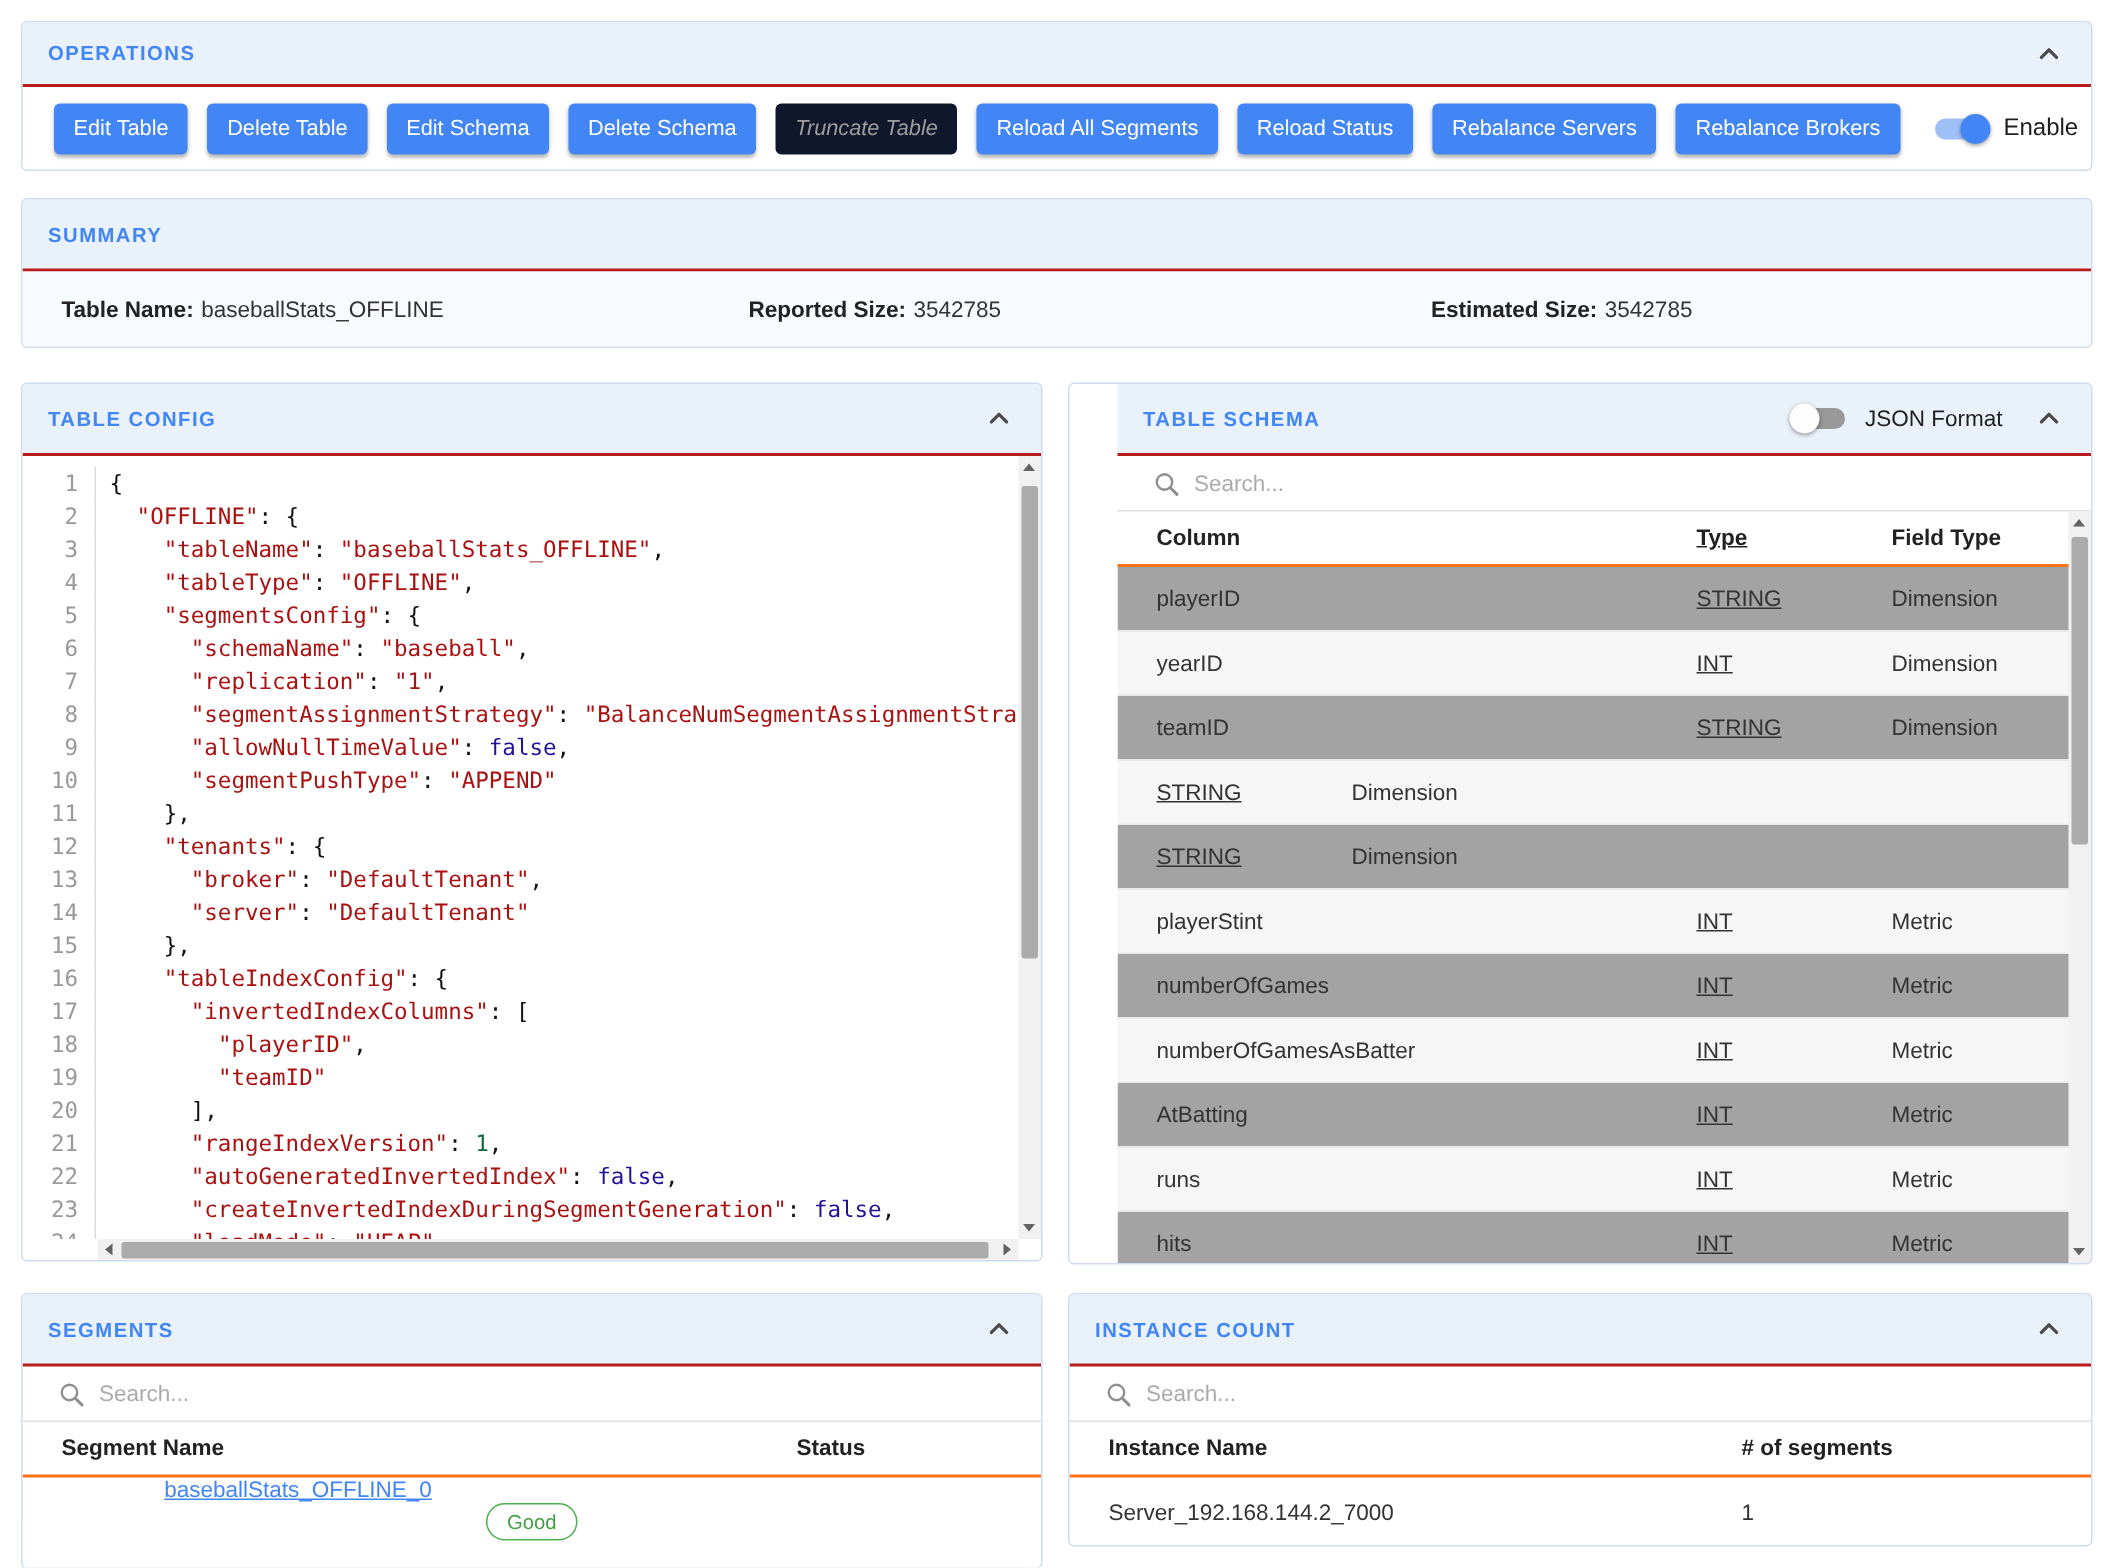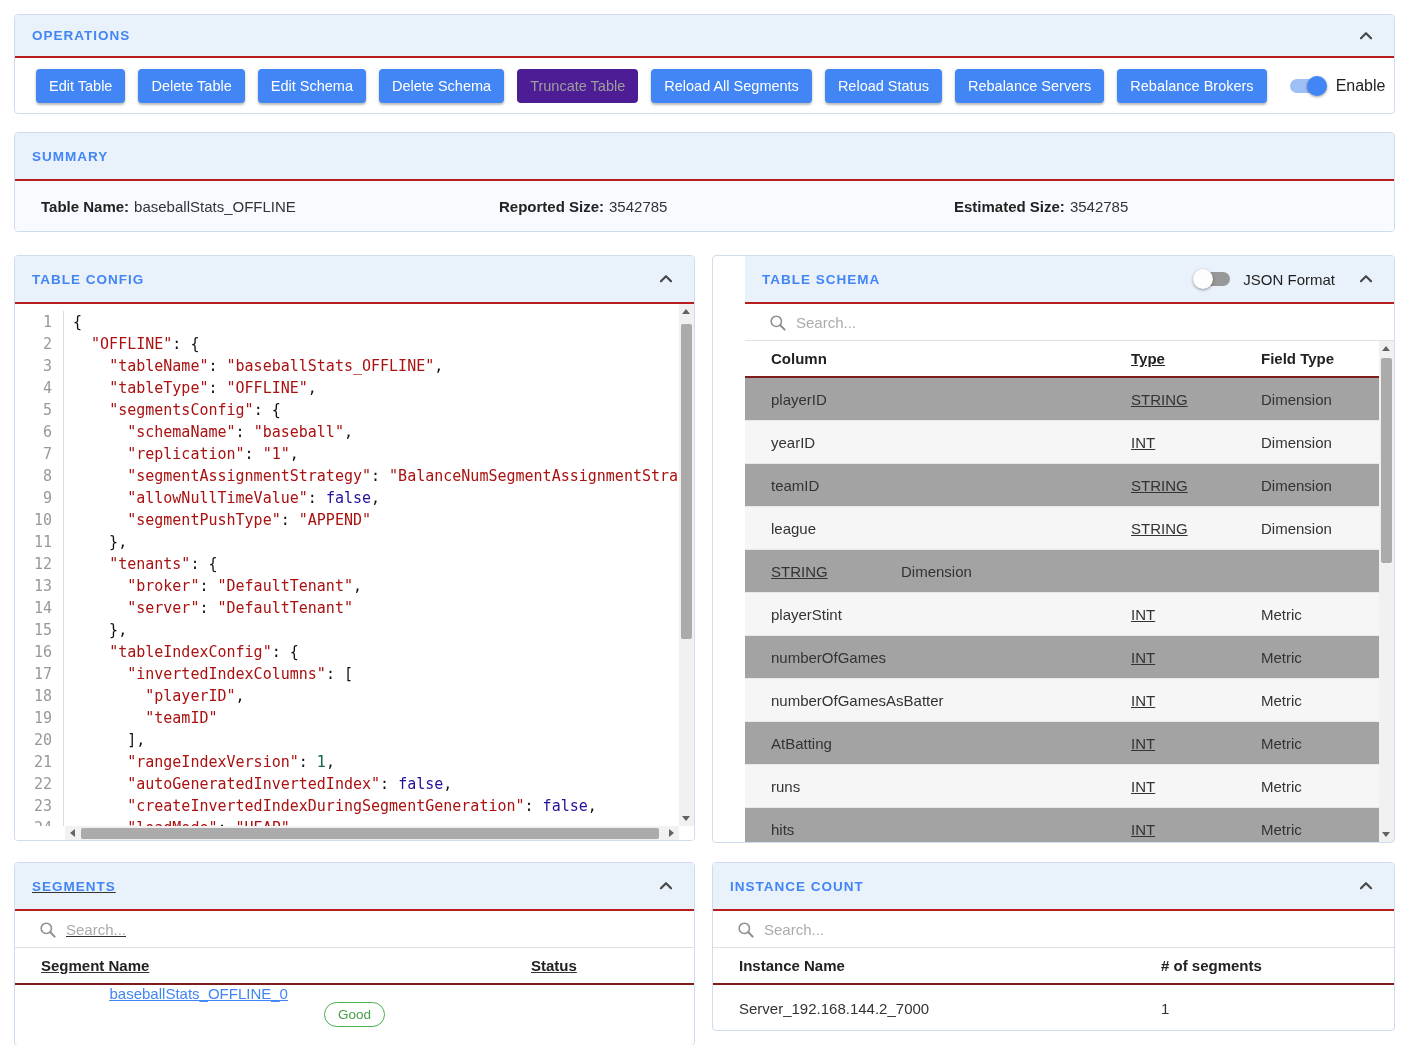--- a/index.html
+++ b/index.html
@@ -16,21 +16,21 @@
   .chev { display: inline-flex; align-items: center; cursor: pointer; }
 
   
   .ops-panel { height: 100px; margin-bottom: 18px; }
   .ops-panel .panel-header { height: 43px; }
   .ops-body { height: 55px; display: flex; align-items: center; padding: 0 8px; }
   .ops-buttons { display: flex; align-items: center; }
   .op-btn { background: #4285f4; color: #fff; border: none; border-radius: 4px; height: 34px;
     padding: 0 13px; font-size: 14.5px; font-family: inherit; margin-left: 13px; cursor: pointer;
     box-shadow: 0 2px 2px rgba(0,0,0,.2), 0 1px 4px rgba(0,0,0,.12); white-space: nowrap; }
-  .op-btn.disabled { background: #4c1d95; color: #9e9e9e; box-shadow: none; cursor: default; }
+  .op-btn.disabled { background: #0f172a; color: #9e9e9e; box-shadow: none; cursor: default; font-style: italic; }
 
   
   .switch { position: relative; width: 36px; height: 20px; display: inline-block; flex: none; cursor: pointer; }
   .switch .track { position: absolute; left: 1px; top: 3px; width: 34px; height: 14px; border-radius: 7px; }
   .switch .knob { position: absolute; top: 0; width: 20px; height: 20px; border-radius: 50%;
     box-shadow: 0 1px 3px rgba(0,0,0,.4); }
   .switch.on .track { background: #9fc0f7; }
   .switch.on .knob { background: #4285f4; right: -2px; }
   .switch.off .track { background: #989898; }
   .switch.off .knob { background: #fdfdfd; left: -2px; }
@@ -81,30 +81,30 @@
   .schema-vscroll .thumb { left: 2px; right: 2px; top: 17px; height: 205px; }
 
   
   .search-row { height: 37px; display: flex; align-items: center; padding-left: 23px;
     border-bottom: 1px solid #e0e0e0; }
   .search-row svg { margin-right: 9px; flex: none; }
   .search-input { border: none; outline: none; flex: 1; font-size: 15px; font-family: inherit; color: #333; background: transparent; }
   .search-input::placeholder { color: #ababab; }
 
   .thead { display: flex; align-items: center; height: 37px; padding: 0 26px;
-    font-weight: bold; font-size: 15px; color: #222; border-bottom: 2px solid #7f1d1d; }
+    font-weight: bold; font-size: 15px; color: #222; border-bottom: 2px solid #f97316; }
   .trow { display: flex; align-items: center; height: 43px; padding: 0 26px;
     font-size: 15px; border-bottom: 1px solid #e8e8e8; background: #a3a3a3; }
   .trow:nth-child(even) { background: #f6f6f6; }
   .schema-body { height: 466px; overflow: hidden; }
   .sc1 { width: 360px; } .sc2 { width: 130px; text-decoration: underline; } .sc3 { flex: 1; }
 
   
   .grid-bottom { display: flex; align-items: flex-start; }
-  .segments-panel { width: 681px; height: 184px; margin-right: 17px; flex: none; text-decoration: underline; }
+  .segments-panel { width: 681px; height: 184px; margin-right: 17px; flex: none; }
   .instances-panel { width: 683px; height: 169px; flex: none; }
   .segments-panel .panel-header, .instances-panel .panel-header { height: 48px; }
   .seg-row { height: 50px; display: flex; align-items: center; padding: 0 26px; font-size: 15px; flex-direction: column; }
   .inst-row { height: 47px; display: flex; align-items: center; padding: 0 26px; font-size: 15px; }
   .gc1 { width: 490px; } .ic1 { width: 422px; } .gc2, .ic2 { flex: 1; }
   .seg-link { color: #4285f4; text-decoration: underline; cursor: pointer; }
   .chip { display: inline-block; border: 1px solid #4caf50; color: #43a047; border-radius: 14px;
     padding: 3px 13px; font-size: 13.5px; line-height: 17px; }
 
   .schema-header-right { display: flex; align-items: center; }
@@ -249,21 +249,20 @@
             <span class="sc1">yearID</span>
             <span class="sc2">INT</span>
             <span class="sc3">Dimension</span>
           </div>
           <div class="trow">
             <span class="sc1">teamID</span>
             <span class="sc2">STRING</span>
             <span class="sc3">Dimension</span>
           </div>
           <div class="trow">
-            <span class="sc1">league</span>
             <span class="sc2">STRING</span>
             <span class="sc3">Dimension</span>
           </div>
           <div class="trow">
             <span class="sc2">STRING</span>
             <span class="sc3">Dimension</span>
           </div>
           <div class="trow">
             <span class="sc1">playerStint</span>
             <span class="sc2">INT</span>

